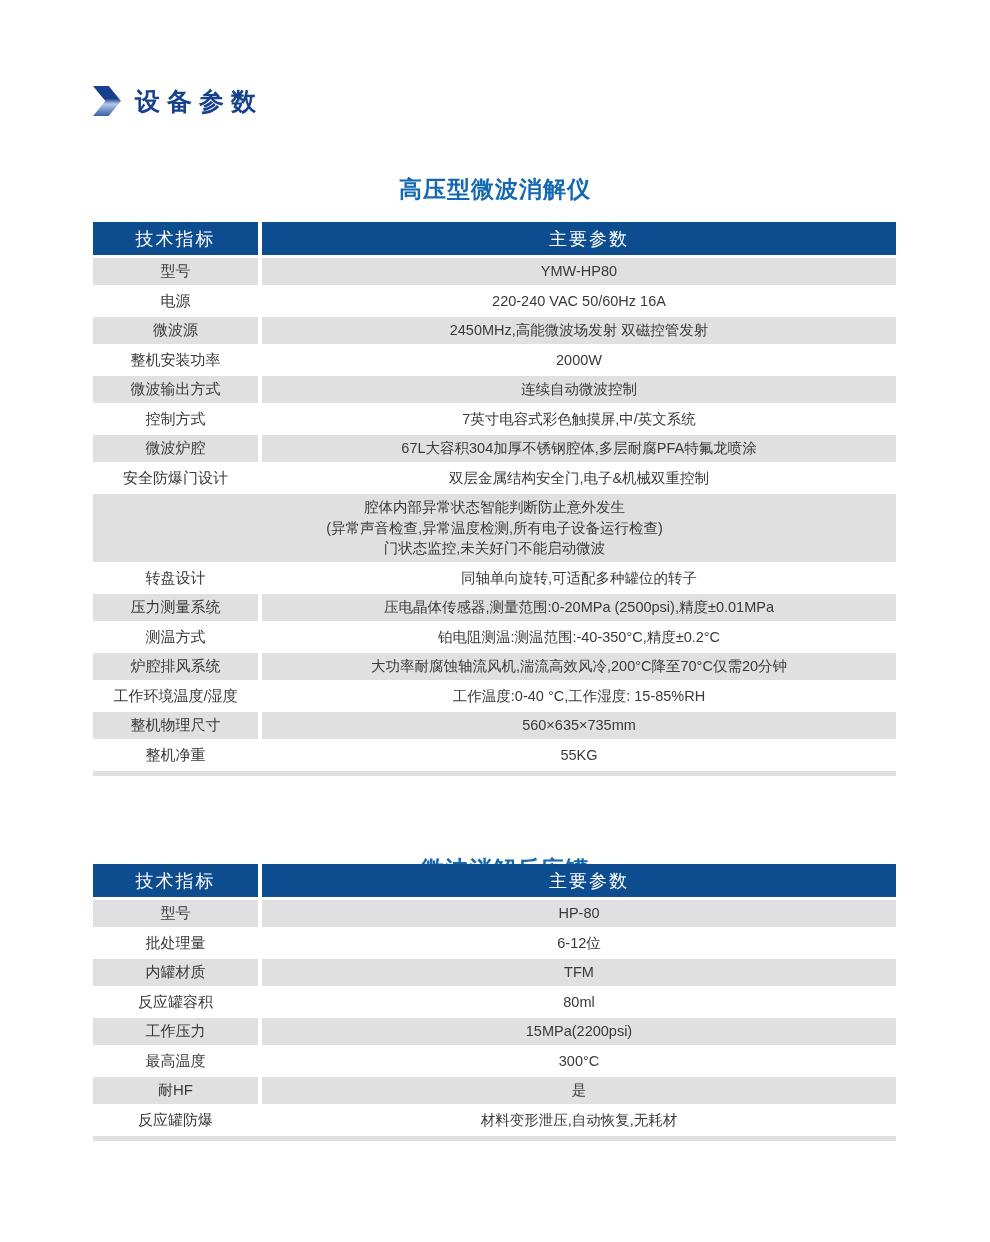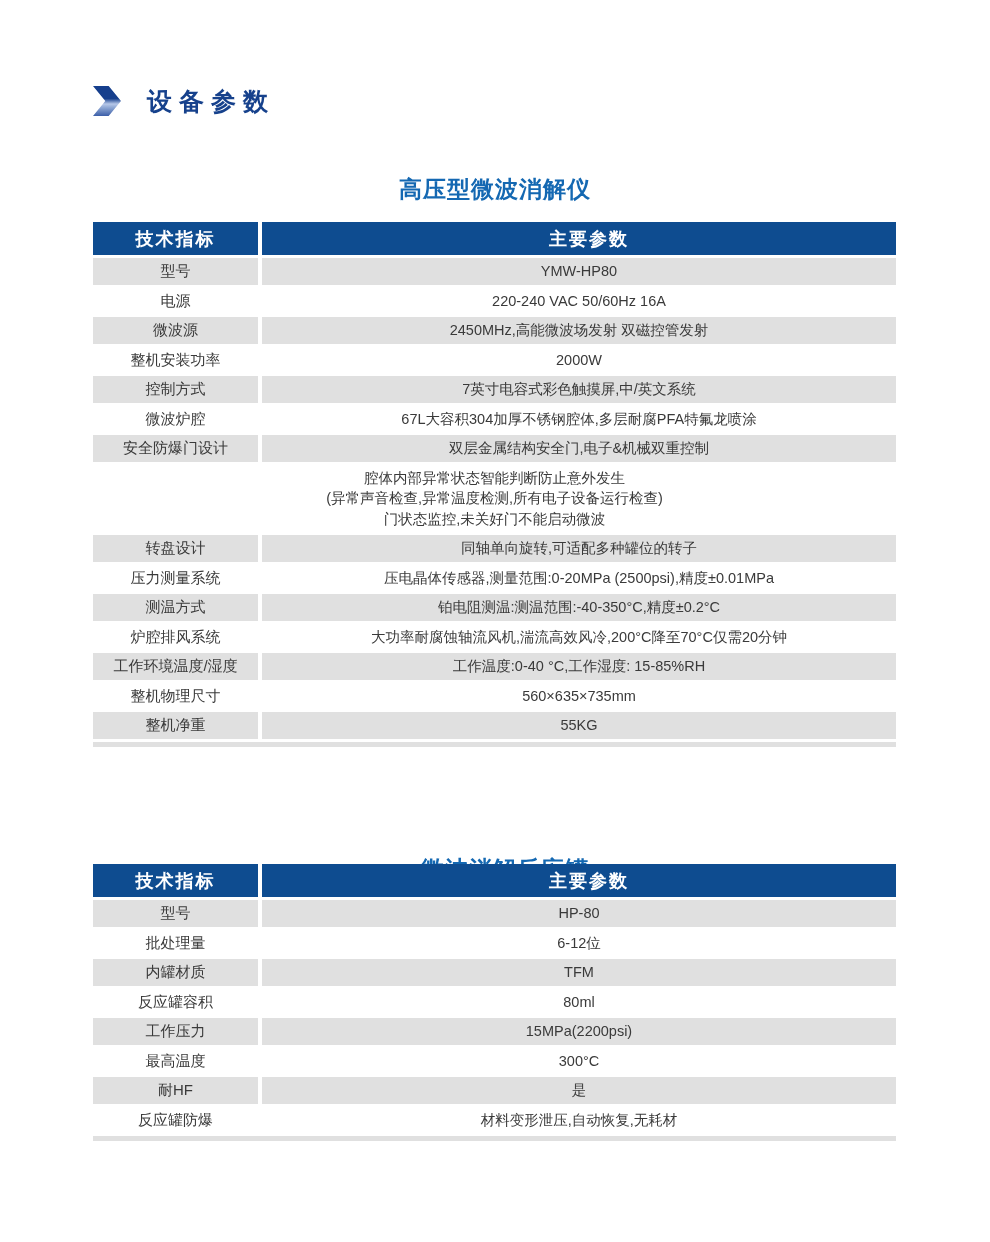--- a/index.html
+++ b/index.html
@@ -14,21 +14,21 @@
   }
   .page { position: absolute; inset: 0; }
 
   
   .section-header {
     position: absolute;
     top: 84px;
     left: 93px;
     display: flex;
     align-items: center;
-    gap: 26px;
+    gap: 14px;
     height: 34px;
   }
   .arrow-icon {
     width: 28px;
     height: 30px;
     background: linear-gradient(180deg, #163f8d 0%, #163f8d 42%, #b7c8e8 60%, #8fa8d4 72%, #3b5ea8 100%);
     clip-path: polygon(0% 0%, 56% 0%, 100% 50%, 56% 100%, 0% 100%, 44% 50%);
     flex: 0 0 auto;
   }
   .section-title {
@@ -72,21 +72,21 @@
     justify-content: center;
     text-align: center;
   }
   .cell.label { width: 165px; flex: 0 0 auto; }
   .cell.value { flex: 1 1 auto; padding-left: 20px; }
 
   .header-row .cell {
     background: #0e4c90;
     color: #ffffff;
     font-size: 18px;
-    font-weight: bold;
+    font-weight: normal;
     min-height: 33px;
     letter-spacing: 2px;
   }
 
   .data-row .cell {
     min-height: 25px;
     font-size: 14.5px;
     color: #3a3a3a;
     line-height: 20.5px;
     padding: 3px 6px;
@@ -132,20 +132,24 @@
         </div>
         <div class="spec-row data-row">
           <div class="cell label">微波源</div>
           <div class="cell value">2450MHz,高能微波场发射 双磁控管发射</div>
         </div>
         <div class="spec-row data-row">
           <div class="cell label">整机安装功率</div>
           <div class="cell value">2000W</div>
         </div>
         <div class="spec-row data-row">
+          <div class="cell label">微波输出方式</div>
+          <div class="cell value">连续自动微波控制</div>
+        </div>
+        <div class="spec-row data-row">
           <div class="cell label">控制方式</div>
           <div class="cell value">7英寸电容式彩色触摸屏,中/英文系统</div>
         </div>
         <div class="spec-row data-row">
           <div class="cell label">微波炉腔</div>
           <div class="cell value">67L大容积304加厚不锈钢腔体,多层耐腐PFA特氟龙喷涂</div>
         </div>
         <div class="spec-row data-row">
           <div class="cell label">安全防爆门设计</div>
           <div class="cell value">双层金属结构安全门,电子&amp;机械双重控制</div>

